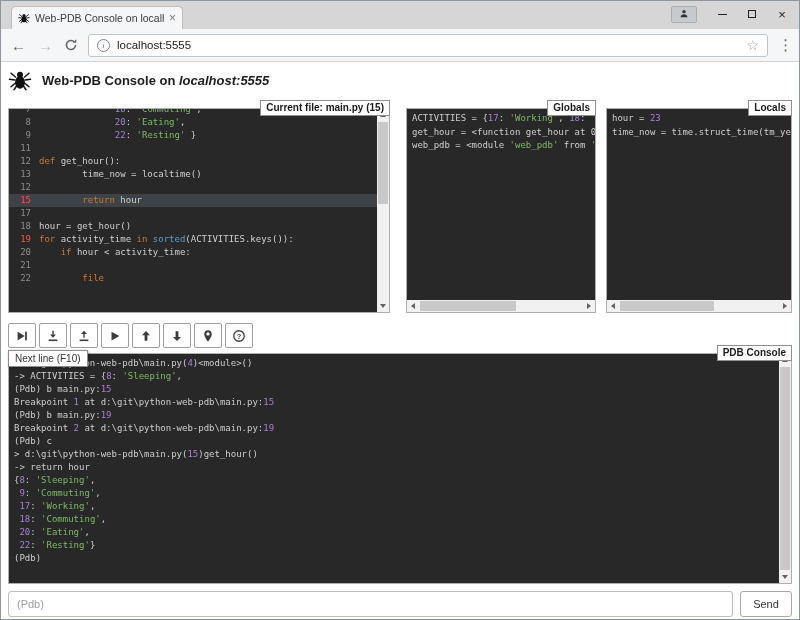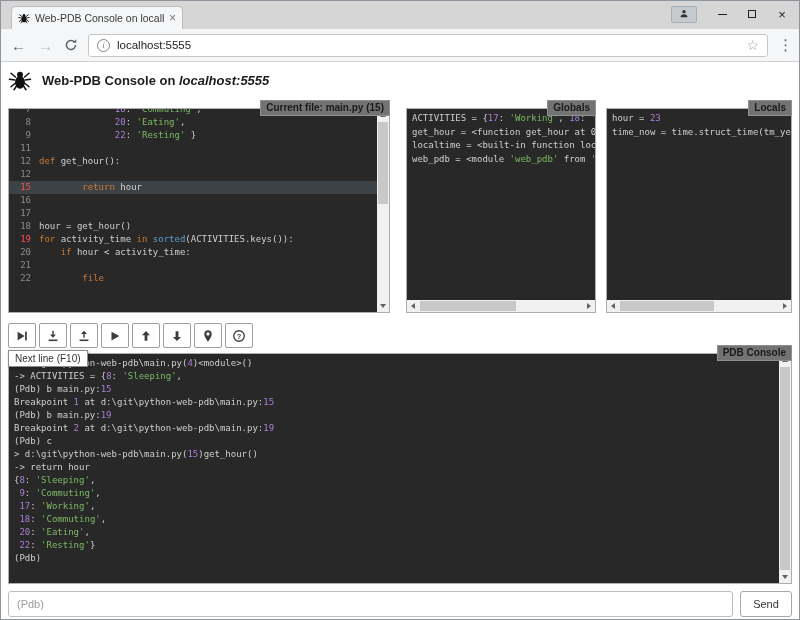--- a/index.html
+++ b/index.html
@@ -33,21 +33,21 @@
 .pageheader{display:flex;align-items:center;gap:10px;padding-top:6px;height:30px}
 .bug-ic svg{display:block}
 .pagetitle{font-size:13px;font-weight:bold;color:#1d1d1d}
 .pagetitle em{font-style:italic}
 
 .panels{display:flex;margin-top:16px}
 .panel{position:relative;background:#282828;border:1px solid #aeaeae;height:205px}
 .p-code{width:382px}
 .p-globals{width:190px;margin-left:16px}
 .p-locals{flex:1;margin-left:10px}
-.plabel{position:absolute;top:-9px;right:-1px;background:#737373;border:1px solid #8f8f8f;font-size:10px;font-weight:bold;color:#1a1a1a;padding:1px 5px;line-height:12px;z-index:6;white-space:nowrap}
+.plabel{position:absolute;top:-9px;right:-1px;background:#ffffff;border:1px solid #8f8f8f;font-size:10px;font-weight:bold;color:#1a1a1a;padding:1px 5px;line-height:12px;z-index:6;white-space:nowrap}
 
 .codewrap{position:absolute;top:0;left:0;right:12px;bottom:0;overflow:hidden}
 .codewrap .inner{margin-top:-6px}
 .crow{display:flex;height:13px;line-height:13px;font-family:"DejaVu Sans Mono",monospace;font-size:9px}
 .gut{width:30px;padding-right:8px;text-align:right;color:#8c8c8c;flex:none}
 .gut.red{color:#ff4d4d}
 .crow.hl{background:#3d4246}
 .ctext{color:#cfcfcf;white-space:pre}
 .tk-kw{color:#cc7832}
 .tk-str{color:#7cb965}
@@ -183,29 +183,29 @@
               </div>
               <div class="crow">
                 <span class="gut">11</span>
                 <span class="ctext"></span>
               </div>
               <div class="crow">
                 <span class="gut">12</span>
                 <span class="ctext"><span class="tk-kw">def</span><span> get_hour():</span></span>
               </div>
               <div class="crow">
+                <span class="gut">13</span>
+                <span class="ctext"><span>        time_now = localtime()</span></span>
+              </div>
+              <div class="crow">
                 <span class="gut">12</span>
               </div>
               <div class="crow hl">
                 <span class="gut red">15</span>
                 <span class="ctext"><span>        </span><span class="tk-kw">return</span><span> hour</span></span>
-              </div>
-              <div class="crow">
-                <span class="gut">16</span>
-                <span class="ctext"></span>
               </div>
               <div class="crow">
                 <span class="gut">17</span>
                 <span class="ctext"></span>
               </div>
               <div class="crow">
                 <span class="gut">18</span>
                 <span class="ctext"><span>hour = get_hour()</span></span>
               </div>
               <div class="crow">
@@ -239,23 +239,20 @@
       <div class="panel p-globals">
         <div class="plabel">Globals</div>
         <div class="pcontent" id="globals-lines">
             <div class="crow">
               <span class="ctext"><span>ACTIVITIES = {</span><span class="tk-num">17</span><span>: </span><span class="tk-str">'Working'</span><span>, </span><span class="tk-num">18</span><span>: </span><span class="tk-str">'</span></span>
             </div>
             <div class="crow">
               <span class="ctext"><span>get_hour = &lt;function get_hour at 0</span></span>
             </div>
             <div class="crow">
-              <span class="ctext"><span>localtime = &lt;built-in function loc</span></span>
-            </div>
-            <div class="crow">
               <span class="ctext"><span>web_pdb = &lt;module </span><span class="tk-str">'web_pdb'</span><span> from </span><span class="tk-str">'</span></span>
             </div>
           </div>
         <div class="hscroll">
           <span class="sb-a left">
               <span class="tri-left"></span>
             </span>
           <span class="thumb" style="left:13px;width:96px"></span>
           <span class="sb-a right">
               <span class="tri-right"></span>

